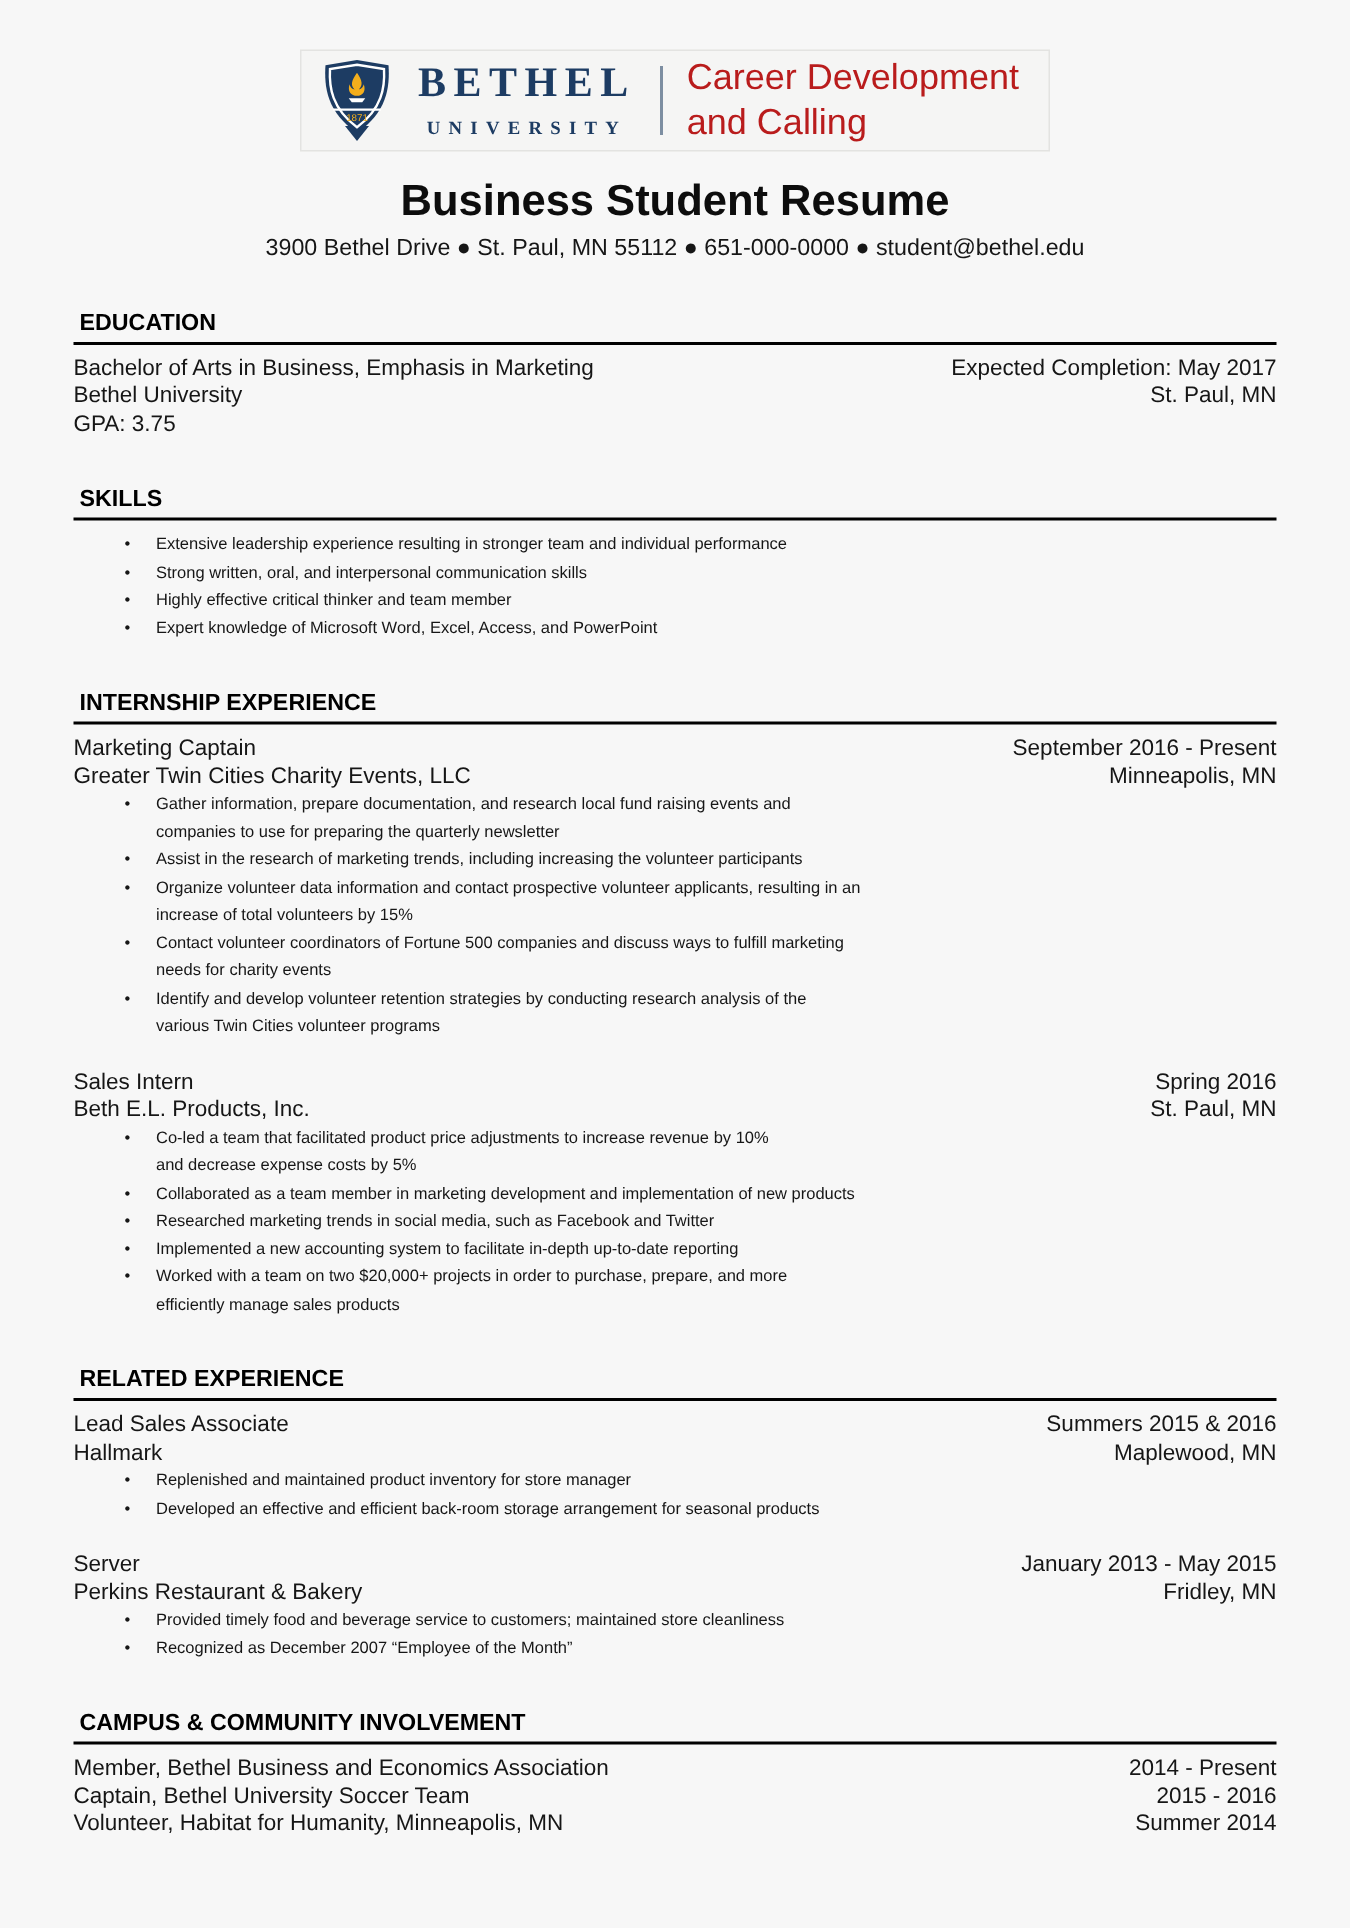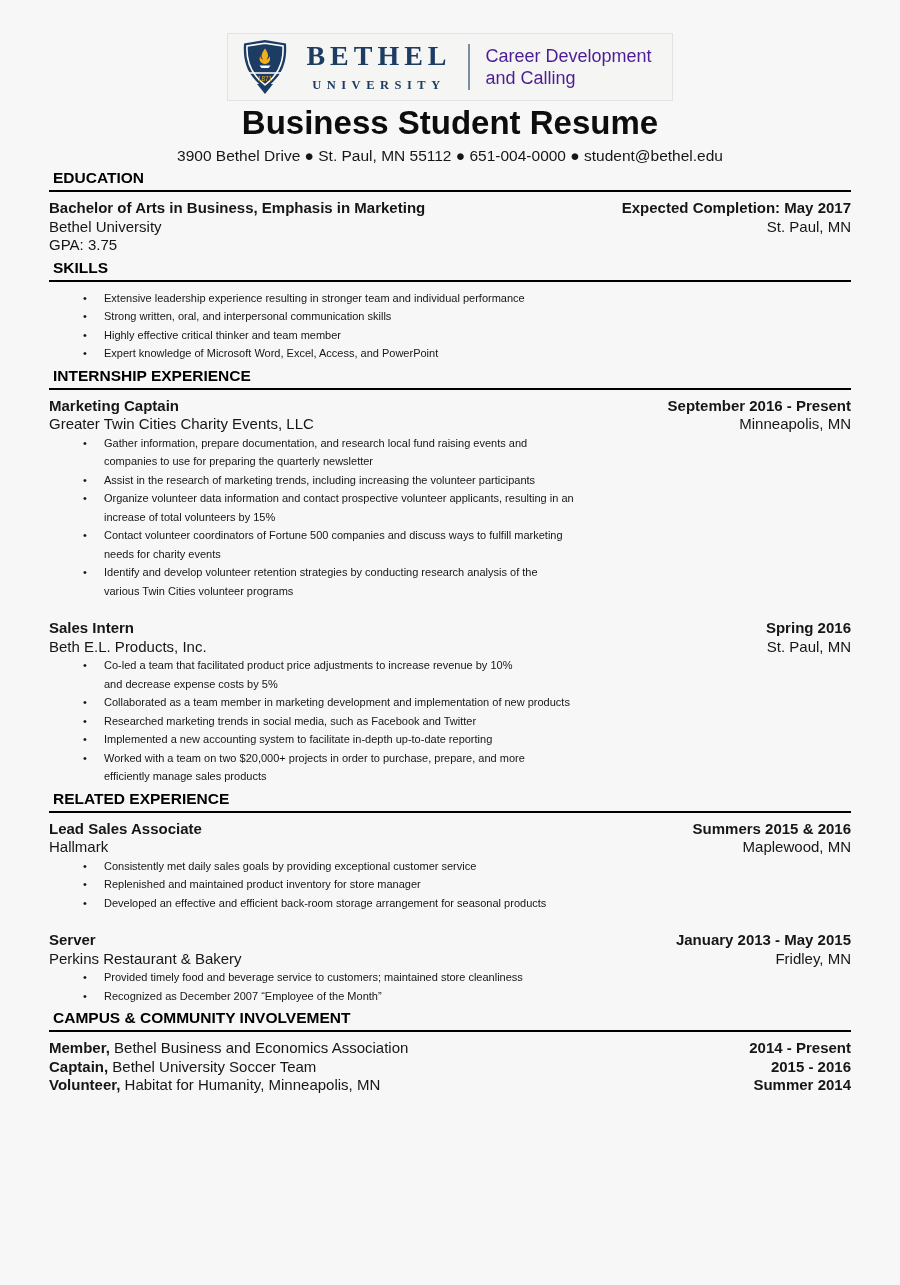--- a/index.html
+++ b/index.html
@@ -15,34 +15,34 @@
   .logo-box {
     display:flex; align-items:center; gap:16px;
     border:1px solid #e3e3e1; background:#f5f5f4;
     padding:5px 20px 5px 12px; height:56px;
   }
   .shield { flex:0 0 auto; }
   .wordmark { text-align:center; color:#1d3c63; font-family:"Liberation Serif", serif; }
   .wordmark .bethel { font-size:28px; font-weight:600; letter-spacing:5px; line-height:1; }
   .wordmark .university { font-size:12.5px; font-weight:600; letter-spacing:5.5px; margin-top:9px; line-height:1; }
   .logo-divider { width:2px; height:46px; background:#7d8ea1; }
-  .dept { color:#4c1d95; font-size:18px; line-height:1.25; }
+  .dept { color:#b91c1c; font-size:24px; line-height:1.25; }
   
-  .title { text-align:center; font-size:33px; font-weight:700; color:#0d0d0d; margin-top:4px; line-height:1.1; }
+  .title { text-align:center; font-size:29px; font-weight:700; color:#0d0d0d; margin-top:18px; line-height:1.1; }
   .contact { text-align:center; font-size:15.5px; margin-top:6px; }
   
   .content { margin:0 49px; }
-  .section { margin-top:4px; }
+  .section { margin-top:32px; }
   .section-heading {
     font-size:15.5px; font-weight:700; color:#000;
     border-bottom:2px solid #000; padding-bottom:3px; padding-left:4px;
   }
   .section-body { margin-top:7px; }
   .row2 { display:flex; justify-content:space-between; font-size:15px; line-height:18.5px; }
-  .bold { font-weight:700;text-align:right; }
+  .bold { font-weight:400;text-align:right; }
   ul.bullets { list-style:none; margin:0; padding:0; }
   ul.bullets li { position:relative; padding-left:55px; font-size:11px; line-height:18.5px; }
   ul.bullets li::before { content:"\2022"; position:absolute; left:34px; top:0; }
   .bullet-text { white-space:pre-line; }
   .job + .job { margin-top:19px; }
 </style>
 </head>
 <body>
 
 <div class="logo-wrap">
@@ -62,21 +62,21 @@
     </div>
     <div class="logo-divider"></div>
     <div class="dept">
       <div>Career Development</div>
       <div>and Calling</div>
     </div>
   </div>
 </div>
 
 <div class="title">Business Student Resume</div>
-<div class="contact">3900 Bethel Drive ● St. Paul, MN 55112 ● 651-004-0000 ● student@bethel.edu</div>
+<div class="contact">3900 Bethel Drive ● St. Paul, MN 55112 ● 651-000-0000 ● student@bethel.edu</div>
 
 <div class="content">
 
   <div class="section">
     <div class="section-heading">EDUCATION</div>
     <div class="section-body">
       <div class="row2">
         <span class="bold">Bachelor of Arts in Business, Emphasis in Marketing</span>
         <span class="bold">Expected Completion: May 2017</span>
       </div>
@@ -158,21 +158,20 @@
       <div class="job">
         <div class="row2">
           <span class="bold">Lead Sales Associate</span>
           <span class="bold">Summers 2015 &amp; 2016</span>
         </div>
         <div class="row2">
           <span>Hallmark</span>
           <span>Maplewood, MN</span>
         </div>
         <ul class="bullets">
-          <li><span class="bullet-text">Consistently met daily sales goals by providing exceptional customer service</span></li>
           <li><span class="bullet-text">Replenished and maintained product inventory for store manager</span></li>
           <li><span class="bullet-text">Developed an effective and efficient back-room storage arrangement for seasonal products</span></li>
         </ul>
       </div>
 
       <div class="job">
         <div class="row2">
           <span class="bold">Server</span>
           <span class="bold">January 2013 - May 2015</span>
         </div>

